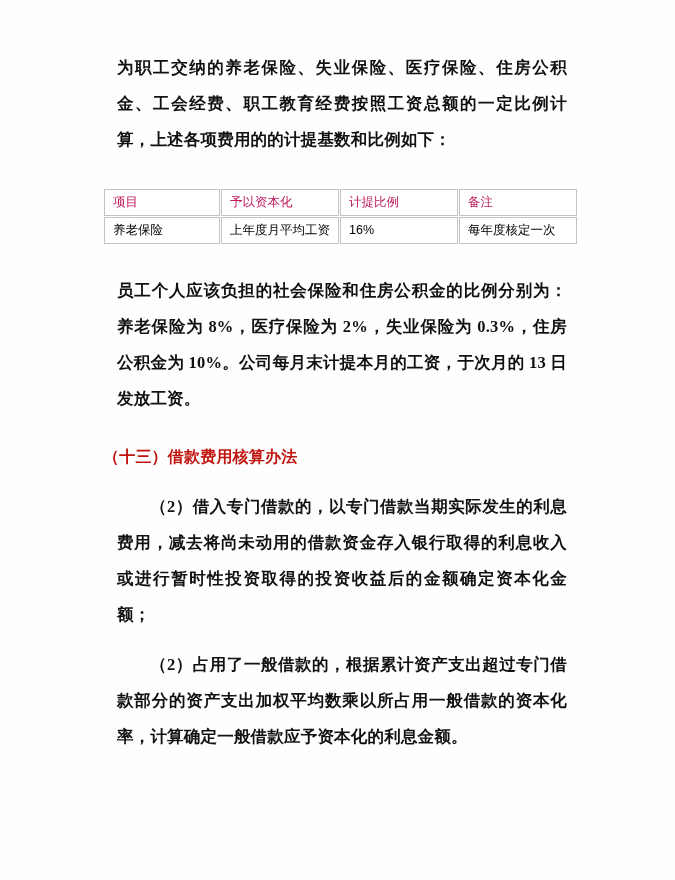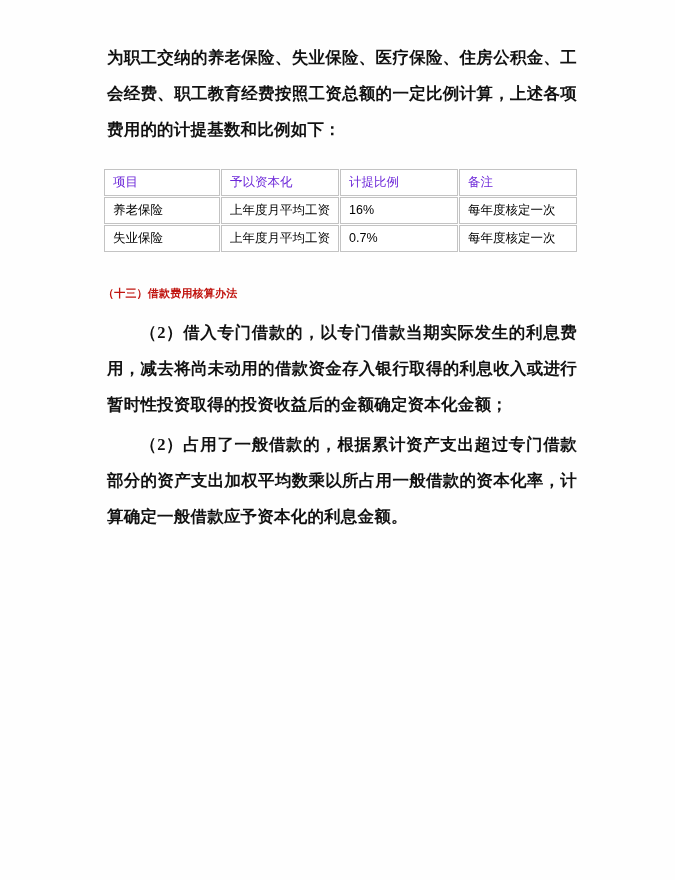--- a/index.html
+++ b/index.html
@@ -31,30 +31,30 @@
 
   
   .para {
     font-size: 16.5px;
     font-weight: bold;
     color: #111111;
     line-height: 36px;
     letter-spacing: 0.2px;
     text-align: justify;
     text-justify: inter-ideograph;
-    margin: 4px;
+    margin: 14px;
     word-break: break-all;
   }
   .para.indent {
     text-indent: 2em;
   }
 
   
   .heading-red {
-    font-size: 11px;
+    font-size: 16px;
     font-weight: bold;
     line-height: 36px;
     margin: 0;
     letter-spacing: 0.2px;
   }
 
   
   .gap-before-table { height: 16px; }
   .gap-after-table  { height: 14px; }
   .gap-sm { height: 8px; }
@@ -81,21 +81,21 @@
     overflow: hidden;
     background: #ffffff;
     font-family: "Liberation Sans", "DejaVu Sans", sans-serif;
   }
   table.calc-table col.c1 { width: 116px; }
   table.calc-table col.c2 { width: 118px; }
   table.calc-table col.c3 { width: 118px; }
   table.calc-table col.c4 { width: 118px; }
 
   table.calc-table tr.header-row td {
-    color: #6d28d9;
+    color: #be185d;
     font-family: Liberation Serif, serif;
   }
   .num-cell {
     font-family: "Liberation Sans", "DejaVu Sans", sans-serif;
   }
 </style>
 </head>
 <body>
 
 <div class="page">
@@ -118,31 +118,26 @@
           <td>予以资本化</td>
           <td>计提比例</td>
           <td>备注</td>
         </tr>
         <tr>
           <td>养老保险</td>
           <td>上年度月平均工资</td>
           <td class="num-cell">16%</td>
           <td>每年度核定一次</td>
         </tr>
-        <tr>
-          <td>失业保险</td>
-          <td>上年度月平均工资</td>
-          <td class="num-cell">0.7%</td>
-          <td>每年度核定一次</td>
-        </tr>
       </tbody>
     </table>
 
     <div class="gap-after-table"></div>
 
+    <p class="para">员工个人应该负担的社会保险和住房公积金的比例分别为：养老保险为 8%，医疗保险为 2%，失业保险为 0.3%，住房公积金为 10%。公司每月末计提本月的工资，于次月的 13 日发放工资。</p>
 
     <div class="gap-sm"></div>
 
     <p class="heading-red" style="color:#c0140f">（十三）借款费用核算办法</p>
 
 
     <p class="para indent">（2）借入专门借款的，以专门借款当期实际发生的利息费用，减去将尚未动用的借款资金存入银行取得的利息收入或进行暂时性投资取得的投资收益后的金额确定资本化金额；</p>
 
     <p class="para indent">（2）占用了一般借款的，根据累计资产支出超过专门借款部分的资产支出加权平均数乘以所占用一般借款的资本化率，计算确定一般借款应予资本化的利息金额。</p>
 

